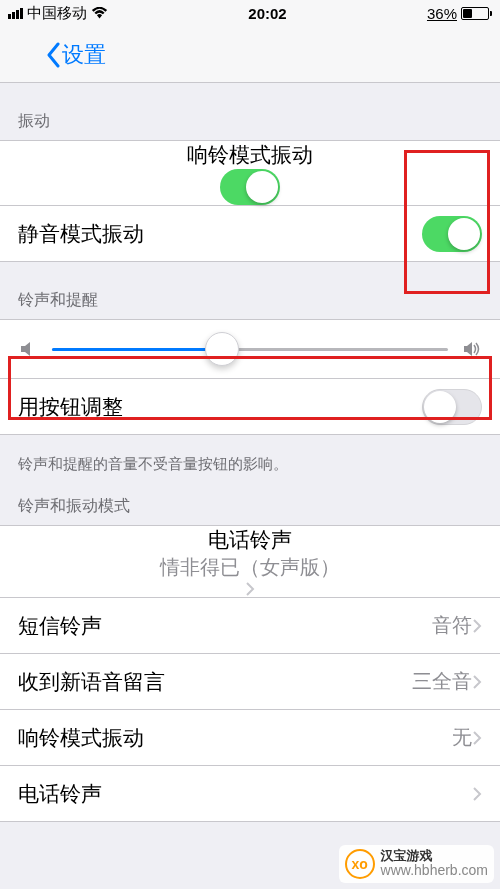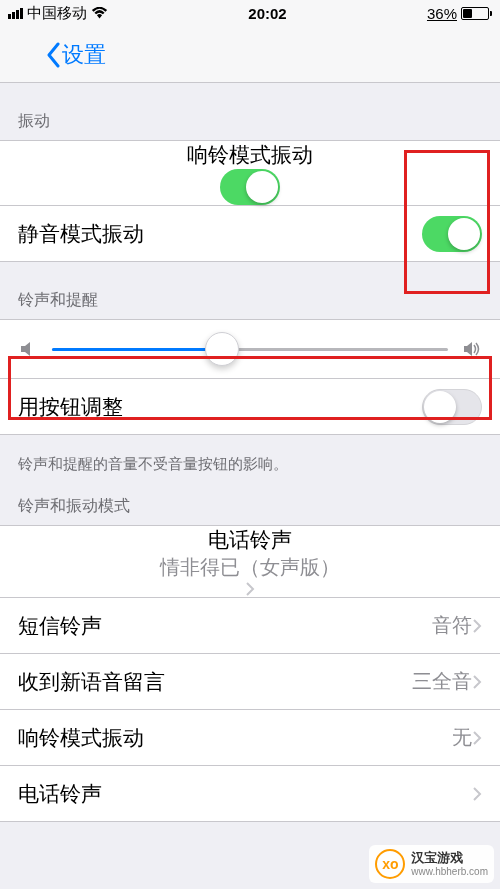--- a/index.html
+++ b/index.html
@@ -108,21 +108,21 @@
       padding: 4px 6px; border-radius: 6px;
       font-size: 13px;
     }
     .wm-logo {
       width: 30px; height: 30px; border-radius: 50%;
       border: 2px solid #ff9c00; display: flex; align-items: center; justify-content: center;
       color: #ff9c00; font-weight: bold; font-size: 14px;
     }
     .wm-text { line-height: 1.1; }
     .wm-title { font-weight: 600; color: #333; }
-    .wm-url { font-size: 10px; color: #888; }
+    .wm-url { font-size: 14px; color: #888; }
   </style>
 </head>
 <body>
 
 <div class="status-bar">
   <div class="status-left">
     <span class="signal">
         <span></span>
         <span></span>
         <span></span>

